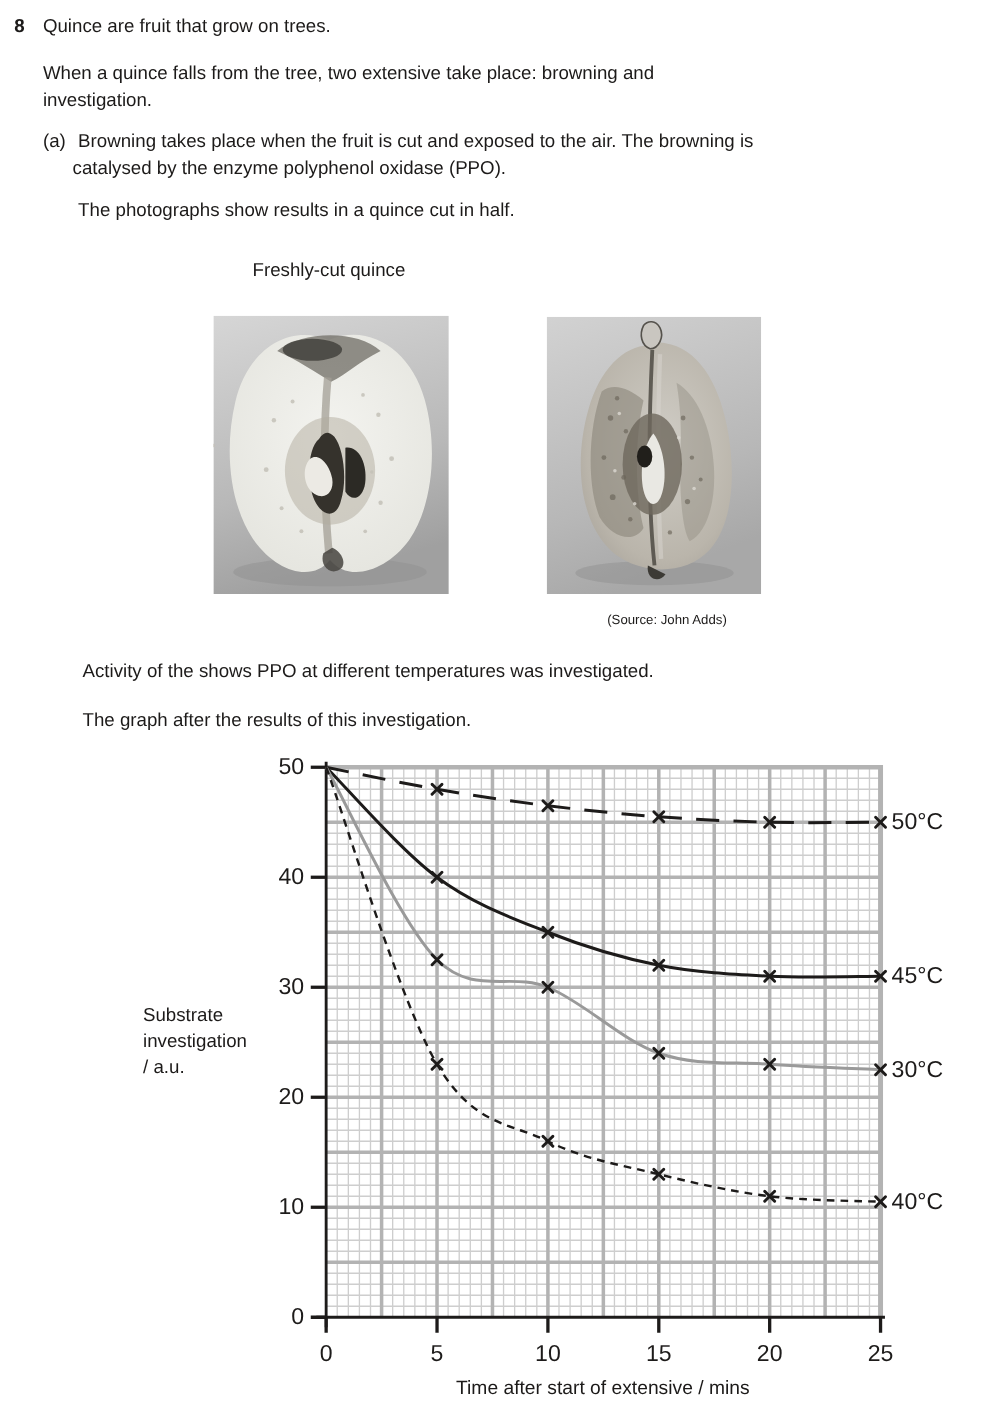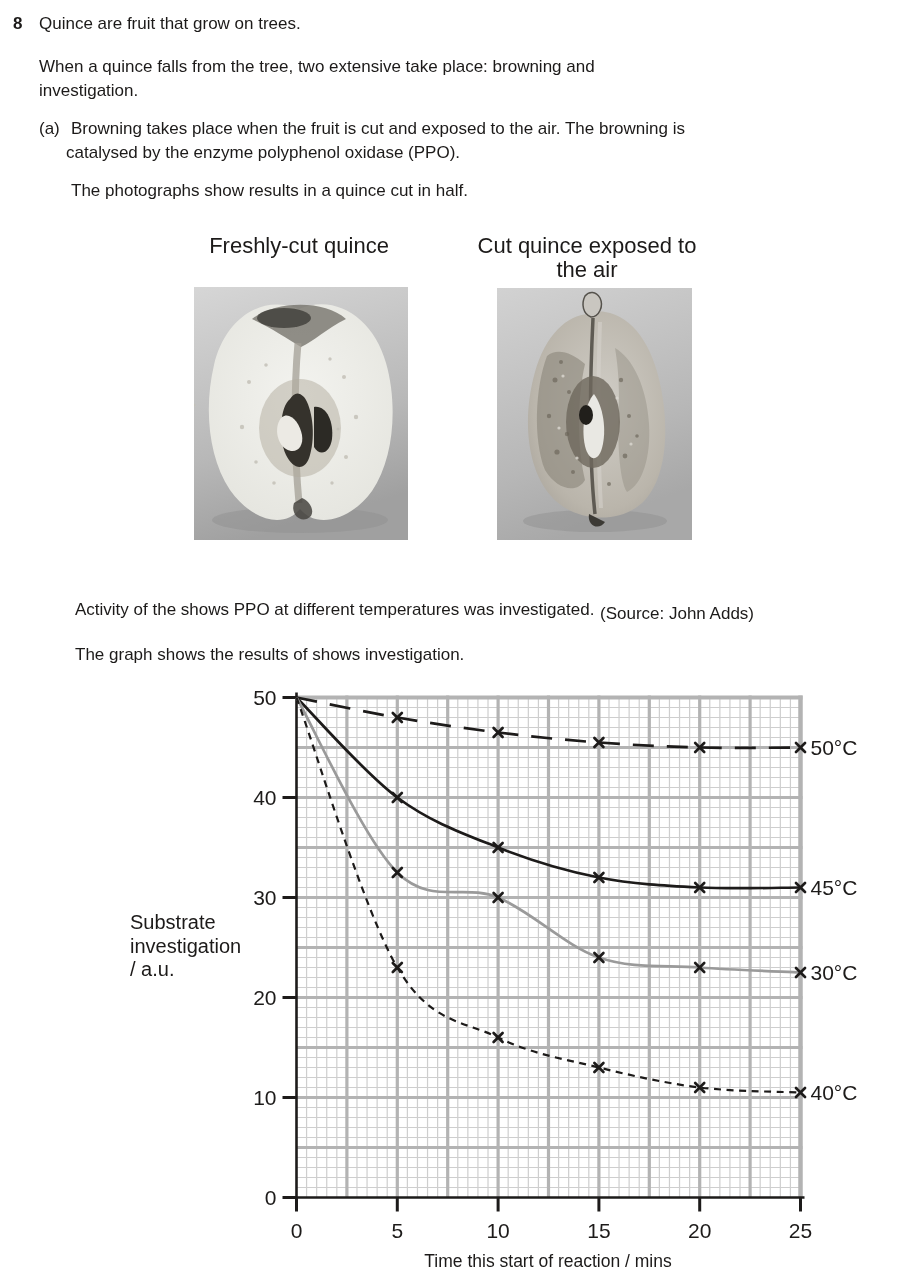--- a/index.html
+++ b/index.html
@@ -3,23 +3,23 @@
 <meta charset="utf-8">
 <style>
   html,body{margin:0;padding:0;}
   body{
     width:904px;height:1286px;position:relative;background:#ffffff;
     font-family:"Liberation Sans","DejaVu Sans",sans-serif;
     color:#1c1a19;overflow:hidden;
   }
   .t{position:absolute;font-size:17px;line-height:24px;white-space:nowrap;}
   .bold{font-weight:bold;}
-  .caption{position:absolute;width:240px;text-align:center;font-size:22px;line-height:24px;}
-  .source{position:absolute;width:250px;text-align:center;font-size:17px;margin-top:48px;}
-  .axis-label{position:absolute;font-size:20px;line-height:23.5px;}
+  .caption{position:absolute;width:240px;text-align:center;font-size:17px;line-height:24px;}
+  .source{position:absolute;width:250px;text-align:left;font-size:12px;}
+  .axis-label{position:absolute;font-size:17px;line-height:23.5px;}
   .xaxis-label{position:absolute;width:504px;text-align:center;font-size:17.5px;}
   svg{display:block;}
   #chart{position:absolute;left:0;top:0;}
   .photo{position:absolute;}
 </style>
 </head>
 <body>
 
 <div class="t bold" style="left:13px;top:12px">8</div>
 <div class="t" style="left:39px;top:12px">Quince are fruit that grow on trees.</div>
@@ -27,21 +27,20 @@
 <div class="t" style="left:39px;top:79px">investigation.</div>
 <div class="t" style="left:39px;top:117px">(a)</div>
 <div class="t" style="left:71px;top:117px">Browning takes place when the fruit is cut and exposed to the air. The browning is</div>
 <div class="t" style="left:66px;top:141px">catalysed by the enzyme polyphenol oxidase (PPO).</div>
 <div class="t" style="left:71px;top:179px">The photographs show results in a quince cut in half.</div>
 
 <div class="caption" style="left:179px;top:234px">
   <div>Freshly-cut quince</div>
 </div>
 <div class="caption" style="left:467px;top:234px">
-  <div>Cut quince exposed to the air</div>
 </div>
 
 <svg class="photo" style="left:194px;top:287px" width="214" height="253" viewBox="0 0 214 253">
   <defs>
     <linearGradient id="lbg" x1="0" y1="0" x2="0.25" y2="1">
       <stop offset="0" stop-color="#d6d6d6"></stop>
         <stop offset="0.65" stop-color="#b8b8b8"></stop>
         <stop offset="1" stop-color="#a0a0a0"></stop>
     </linearGradient>
     <radialGradient id="lflesh" cx="0.5" cy="0.42" r="0.85">
@@ -121,21 +120,21 @@
       <circle cx="62" cy="140" r="1.6"></circle>
       <circle cx="120" cy="110" r="1.6"></circle>
     <circle cx="134" cy="156" r="1.6"></circle>
       <circle cx="80" cy="170" r="1.6"></circle>
   </g>
 </svg>
 
 <div class="source" style="left:552px;top:556px">(Source: John Adds)</div>
 
 <div class="t" style="left:75px;top:598px">Activity of the shows PPO at different temperatures was investigated.</div>
-<div class="t" style="left:75px;top:643px">The graph shows the results of shows investigation.</div>
+<div class="t" style="left:75px;top:643px">The graph after the results of this investigation.</div>
 
 <svg id="chart" width="904" height="1286" viewBox="0 0 904 1286">
     <g>
       <line x1="306.58" y1="697.5" x2="306.58" y2="1197.5" stroke="#cecece" stroke-width="1.2"></line>
       <line x1="316.66" y1="697.5" x2="316.66" y2="1197.5" stroke="#cecece" stroke-width="1.2"></line>
       <line x1="326.74" y1="697.5" x2="326.74" y2="1197.5" stroke="#cecece" stroke-width="1.2"></line>
       <line x1="336.82" y1="697.5" x2="336.82" y2="1197.5" stroke="#cecece" stroke-width="1.2"></line>
       <line x1="356.98" y1="697.5" x2="356.98" y2="1197.5" stroke="#cecece" stroke-width="1.2"></line>
       <line x1="367.06" y1="697.5" x2="367.06" y2="1197.5" stroke="#cecece" stroke-width="1.2"></line>
       <line x1="377.14" y1="697.5" x2="377.14" y2="1197.5" stroke="#cecece" stroke-width="1.2"></line>
@@ -321,13 +320,13 @@
       <line x1="796" y1="1088" x2="805" y2="1097" stroke="#1d1b1a" stroke-width="2.7" stroke-linecap="round"></line>
       <line x1="796" y1="1097" x2="805" y2="1088" stroke="#1d1b1a" stroke-width="2.7" stroke-linecap="round"></line>
     </g>
   </svg>
 
 <div class="axis-label" style="left:130px;top:911px">
   <div>Substrate</div>
   <div>investigation</div>
   <div>/ a.u.</div>
 </div>
-<div class="xaxis-label" style="left:296px;top:1251px">Time this start of reaction / mins</div>
+<div class="xaxis-label" style="left:296px;top:1251px">Time after start of extensive / mins</div>
 
 </body></html>

